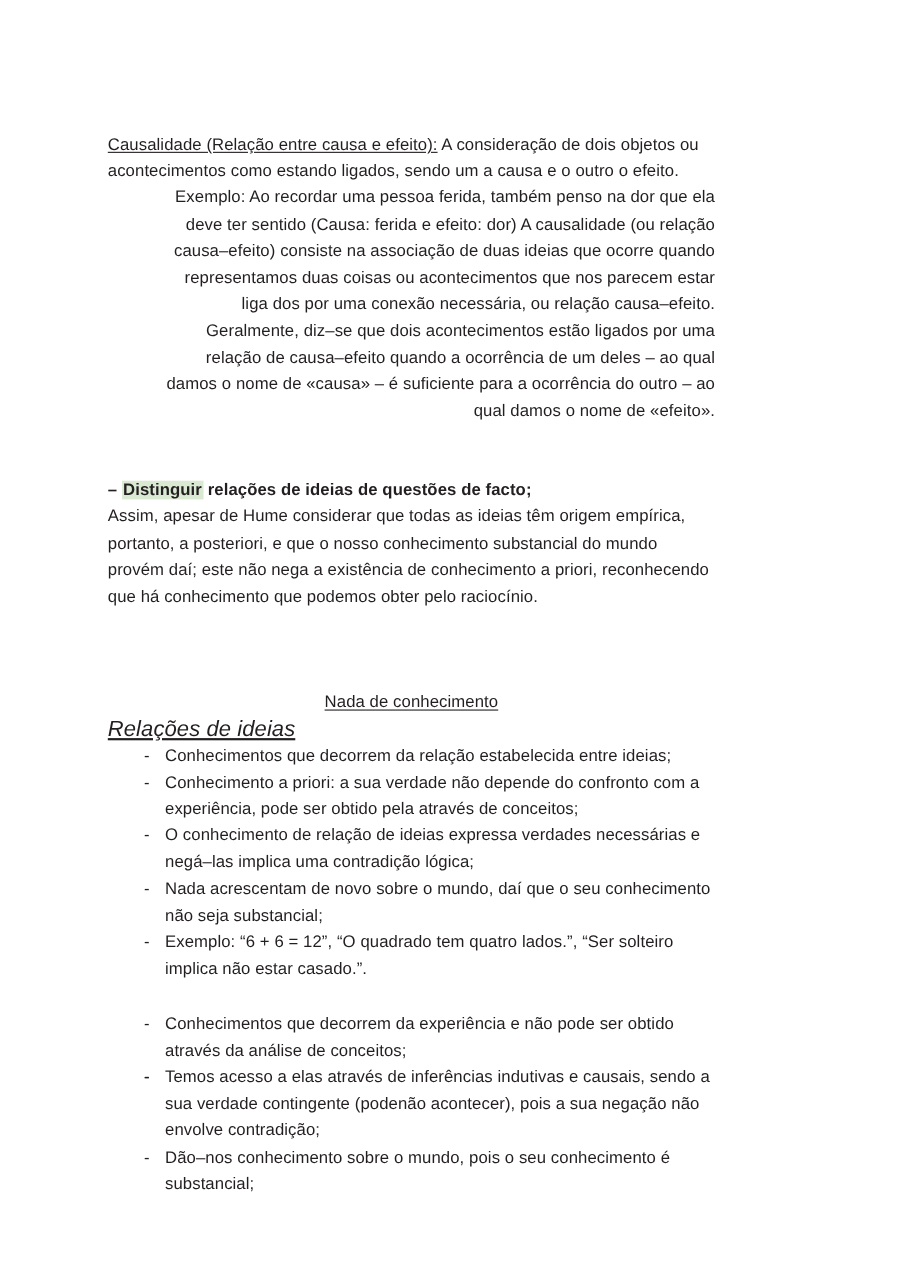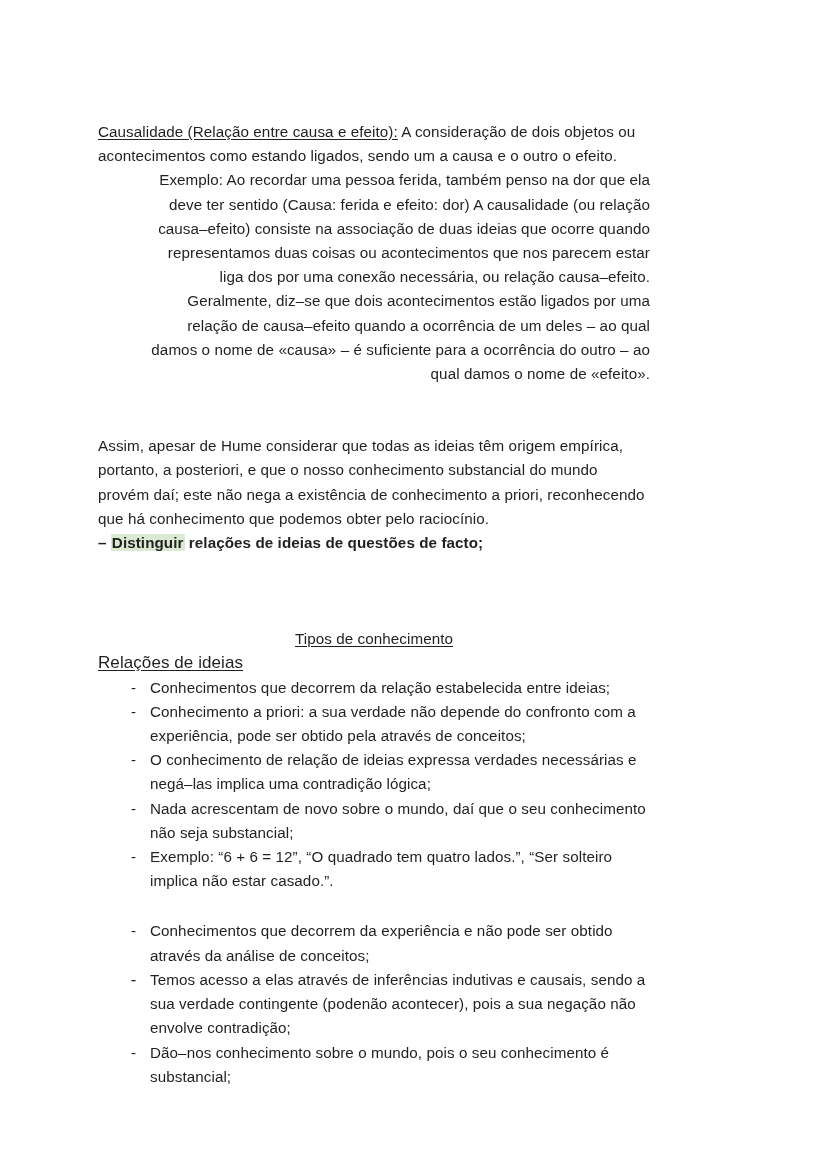--- a/index.html
+++ b/index.html
@@ -55,23 +55,24 @@
     font-size: 15.2px;
     line-height: 24.2px;
     font-weight: 400;
   }
   .section-title span {
     text-decoration: underline;
     text-underline-offset: 2px;
   }
   .sub-head {
     margin: 0;
-    font-size: 17px;
+    font-size: 20px;
     line-height: 24.2px;
     font-weight: 400;
+    font-style: italic;
   }
   .sub-head span {
     text-decoration: underline;
     text-underline-offset: 2px;
   }
   ul.dash-list {
     list-style: none;
     margin: 0;
     padding: 0;
   }
@@ -98,28 +99,28 @@
 <body>
 
 <div class="page">
 
   <p class="para body-text"><span class="u">Causalidade (Relação entre causa e efeito):</span><span> A consideração de dois objetos ou acontecimentos como estando ligados, sendo um a causa e o outro o efeito.</span></p>
 
   <p class="para indented body-text">Exemplo: Ao recordar uma pessoa ferida, também penso na dor que ela deve ter sentido (Causa: ferida e efeito: dor) A causalidade (ou relação causa–efeito) consiste na associação de duas ideias que ocorre quando representamos duas coisas ou acontecimentos que nos parecem estar liga dos por uma conexão necessária, ou relação causa–efeito. Geralmente, diz–se que dois acontecimentos estão ligados por uma relação de causa–efeito quando a ocorrência de um deles – ao qual damos o nome de «causa» – é suficiente para a ocorrência do outro – ao qual damos o nome de «efeito».</p>
 
   <div class="spacer-lg"></div>
 
+  <p class="para body-text bold"><span>– </span><span class="hl">Distinguir</span><span> relações de ideias de questões de facto;</span></p>
+
   <p class="para body-text">Assim, apesar de Hume considerar que todas as ideias têm origem empírica, portanto, a posteriori, e que o nosso conhecimento substancial do mundo provém daí; este não nega a existência de conhecimento a priori, reconhecendo que há conhecimento que podemos obter pelo raciocínio.</p>
-
-  <p class="para body-text bold"><span>– </span><span class="hl">Distinguir</span><span> relações de ideias de questões de facto;</span></p>
 
   <div class="spacer-lg"></div>
   <div class="spacer-md"></div>
 
-  <p class="section-title body-text"><span>Tipos de conhecimento</span></p>
+  <p class="section-title body-text"><span>Nada de conhecimento</span></p>
 
   <p class="sub-head body-text"><span>Relações de ideias</span></p>
 
   <ul class="dash-list body-text">
     <li><span class="dash">-</span><span>Conhecimentos que decorrem da relação estabelecida entre ideias;</span></li>
     <li><span class="dash">-</span><span> Conhecimento a priori: a sua verdade não depende do confronto com a experiência, pode ser obtido pela através de conceitos;</span></li>
     <li><span class="dash">-</span><span>O conhecimento de relação de ideias expressa verdades necessárias e negá–las implica uma contradição lógica;</span></li>
     <li><span class="dash">-</span><span>Nada acrescentam de novo sobre o mundo, daí que o seu conhecimento não seja substancial;</span></li>
     <li><span class="dash">-</span><span> Exemplo: “6 + 6 = 12”, “O quadrado tem quatro lados.”, “Ser solteiro implica não estar casado.”.</span></li>
   </ul>

